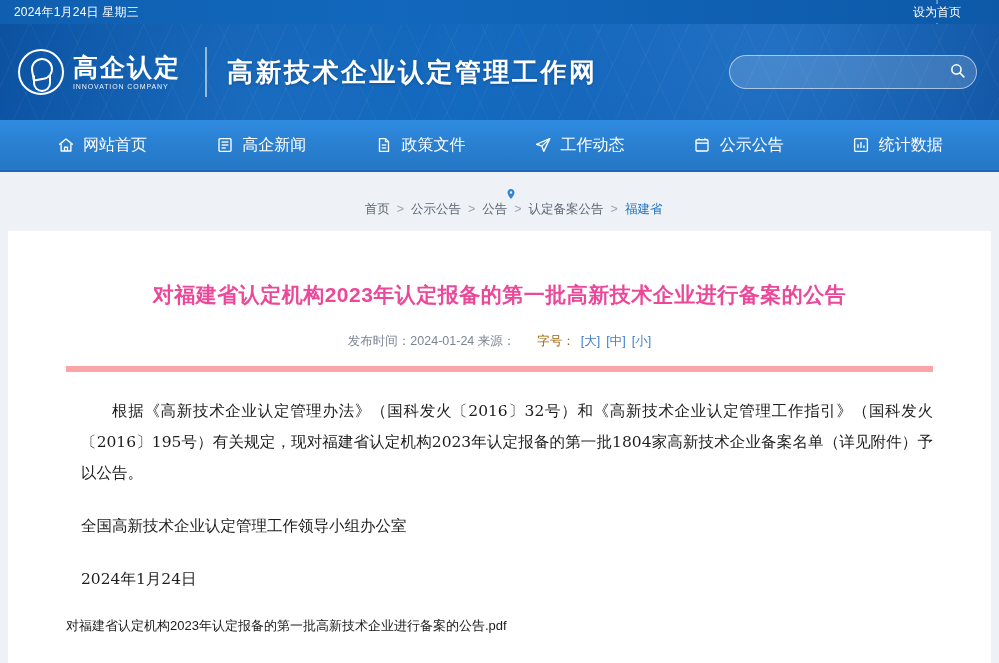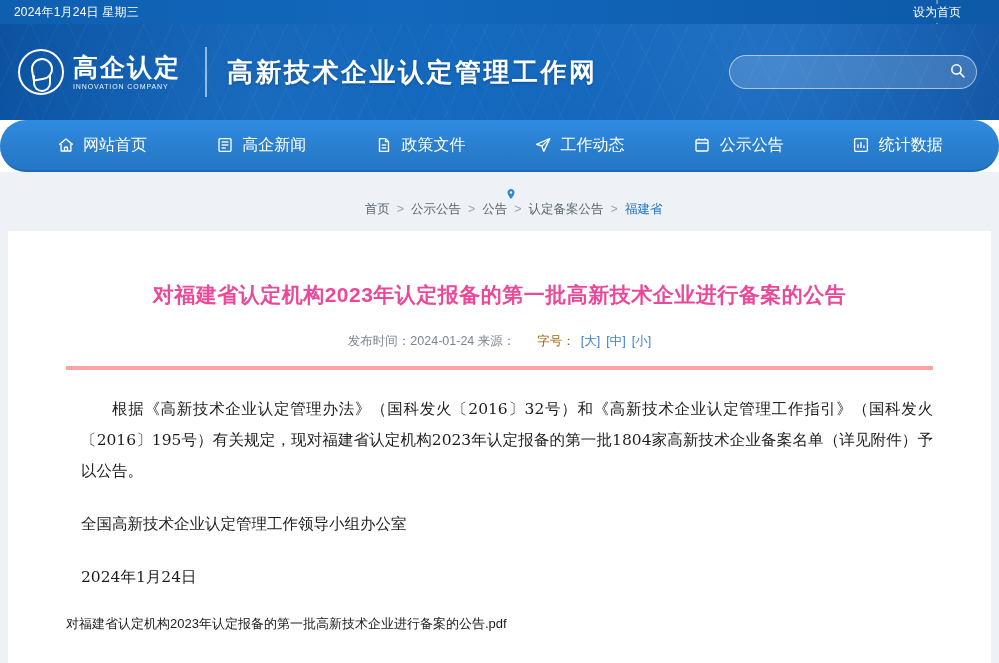--- a/index.html
+++ b/index.html
@@ -134,21 +134,20 @@
 
   
   .mainnav {
     height: 52px;
     background: linear-gradient(180deg, #2f8ce0 0%, #2a7fd0 50%, #2477c6 100%);
     display: flex;
     align-items: center;
     justify-content: space-around;
     padding: 0 22px;
     border-bottom: 2px solid #1c6ab4;
-    border-radius: 26px;
   }
   .nav-item {
     display: flex;
     align-items: center;
     color: #ffffff;
     font-size: 16px;
     cursor: pointer;
     padding: 0 6px;
     white-space: nowrap;
   }
@@ -197,21 +196,21 @@
   }
   .doc-meta {
     margin-top: 22px;
     display: flex;
     align-items: center;
     justify-content: center;
     font-size: 12.5px;
     color: #7b8591;
     gap: 22px;
     padding-bottom: 16px;
-    border-bottom: 4px solid #fca5a5;
+    border-bottom: 6px solid #fca5a5;
   }
   .font-size-ctrl { display: flex; align-items: center; gap: 6px; }
   .font-size-ctrl .fs-label { color: #a16207; }
   .font-size-ctrl .fs { color: #3b7fc4; cursor: pointer; }
 
   .doc-body {
     margin-top: 24px;
     font-family: "DejaVu Serif", "Liberation Serif", serif;
     font-size: 15.5px;
     color: #1d1d1d;

